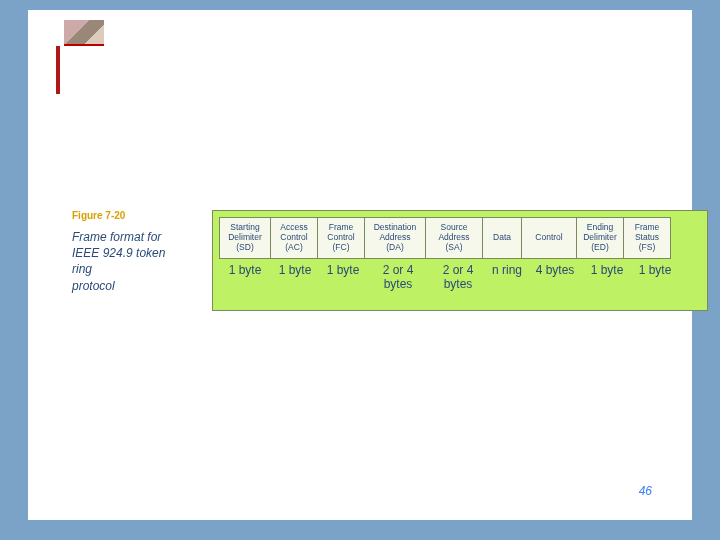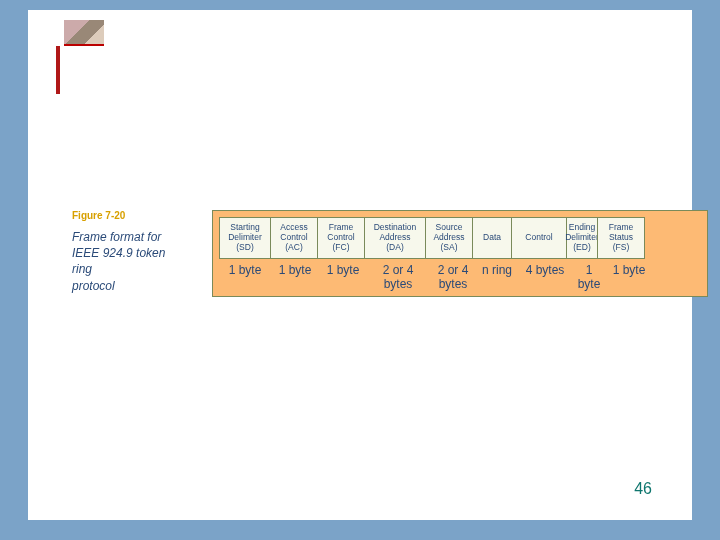--- a/index.html
+++ b/index.html
@@ -27,22 +27,22 @@
     background:#b01818;
   }
   
   .fig{
     position:absolute;left:44px;top:200px;right:24px;
   }
   .fignum{color:#d8a000;font-size:10px;font-weight:bold}
   .figcap{color:#2a4a78;font-style:italic;font-size:12px;line-height:1.35;max-width:110px;margin-top:8px}
   .diagram{
     position:absolute;left:140px;top:0;width:496px;
-    border:1px solid #7a8a5a;background:#fdba74;
-    padding:6px 6px 4px 6px;
+    border:1px solid #7a8a5a;background:#bef264;
+    padding:6px 6px 18px 6px;
     box-sizing:border-box;
   }
   .row{display:flex}
   .cell{
     border:1px solid #7a8a5a;
     background:#f7f8ec;
     text-align:center;
     font-size:8.5px;
     color:#2a4a78;
     line-height:1.15;
@@ -51,25 +51,25 @@
     display:flex;flex-direction:column;justify-content:center;align-items:center;
     min-height:42px;
   }
   .cell + .cell{margin-left:-1px}
   .size{
     text-align:center;font-size:12px;color:#2a4a78;
     padding-top:4px;line-height:1.2;
   }
   .pagenum{
     position:absolute;right:40px;bottom:22px;
-    font-size:16px;color:#0f766e;
+    font-size:12px;color:#3b82f6;font-style:italic;
   }
   
   .w1{width:52px}.w2{width:48px}.w3{width:48px}.w4{width:62px}
-  .w5{width:48px}.w6{width:40px}.w7{width:56px}.w8{width:32px}.w9{width:48px}
+  .w5{width:58px}.w6{width:40px}.w7{width:56px}.w8{width:48px}.w9{width:48px}
 </style>
 </head>
 <body>
 
 <div class="slide">
   <div class="stub"></div>
   <div class="redbar"></div>
 
   <div class="fig">
     <div class="fignum">Figure 7-20</div>

